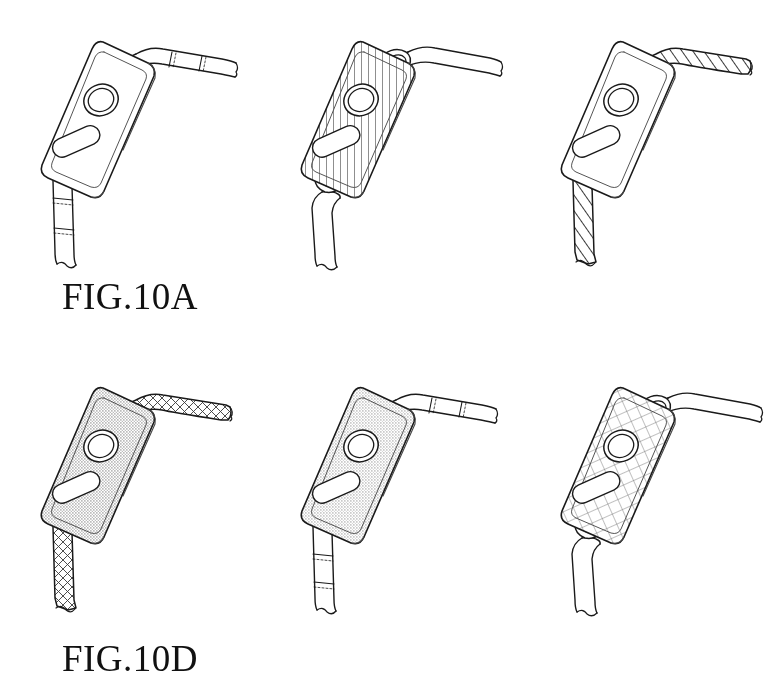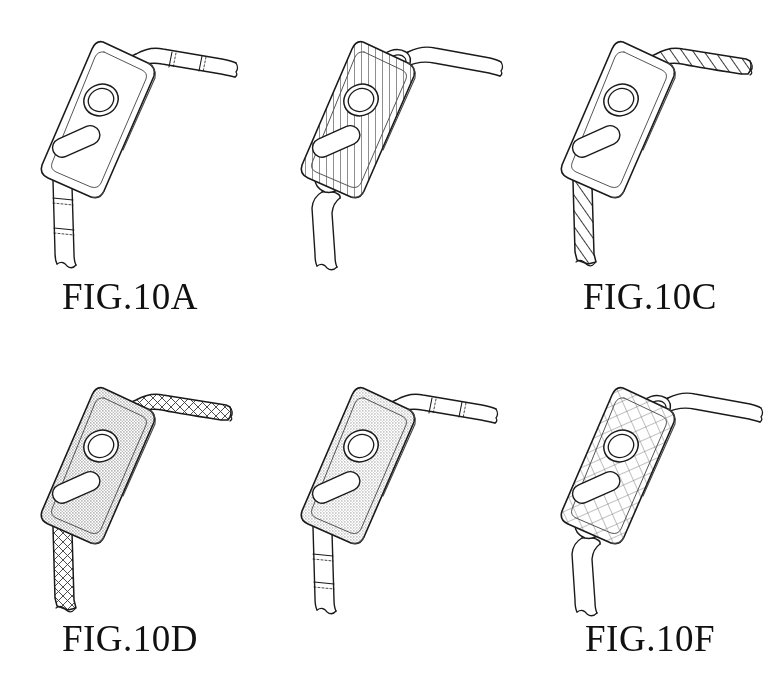--- a/index.html
+++ b/index.html
@@ -50,21 +50,21 @@
   .fig-caption {
     font-family: "Liberation Serif", "DejaVu Serif", serif;
     font-size: 37px;
     line-height: 1;
     color: #111111;
     letter-spacing: 0.5px;
     white-space: nowrap;
     margin-top: 2px;
   }
   #row-top .fig-caption { margin-top: 4px; }
-  #row-bottom .fig-caption { margin-top: 0; }
+  #row-bottom .fig-caption { margin-top: 20px; }
 </style>
 </head>
 <body>
 
 <div id="sheet">
 
   <div class="fig-row" id="row-top">
 
     <div class="figure">
       <div class="fig-art">
@@ -224,21 +224,20 @@
               <ellipse cx="101" cy="84" rx="17.5" ry="15.5" transform="rotate(-24 101 84)" fill="#ffffff" stroke="#1a1a1a" stroke-width="1.5"></ellipse>
               <ellipse cx="101" cy="84" rx="13" ry="11.2" transform="rotate(-24 101 84)" fill="#ffffff" stroke="#1a1a1a" stroke-width="1.3"></ellipse>
             </g>
 
             <g>
               <rect x="51" y="116" width="50" height="19" rx="9.5" transform="rotate(-24 76 125)" fill="#ffffff" stroke="#1a1a1a" stroke-width="1.4"></rect>
             </g>
           </g>
         </svg>
       </div>
-      <div class="fig-caption">FIG.10C</div>
     </div>
 
   </div>
 
   <div class="fig-row" id="row-bottom">
 
     <div class="figure">
       <div class="fig-art">
         <svg viewBox="0 0 260 258" xmlns="http://www.w3.org/2000/svg">
           <defs>
@@ -385,18 +384,17 @@
               <ellipse cx="101" cy="84" rx="17.5" ry="15.5" transform="rotate(-24 101 84)" fill="#ffffff" stroke="#1a1a1a" stroke-width="1.5"></ellipse>
               <ellipse cx="101" cy="84" rx="13" ry="11.2" transform="rotate(-24 101 84)" fill="#ffffff" stroke="#1a1a1a" stroke-width="1.3"></ellipse>
             </g>
 
             <g>
               <rect x="51" y="116" width="50" height="19" rx="9.5" transform="rotate(-24 76 125)" fill="#ffffff" stroke="#1a1a1a" stroke-width="1.4"></rect>
             </g>
           </g>
         </svg>
       </div>
-      <div class="fig-caption">FIG.10F</div>
     </div>
 
   </div>
 
 </div>
 
 </body></html>

